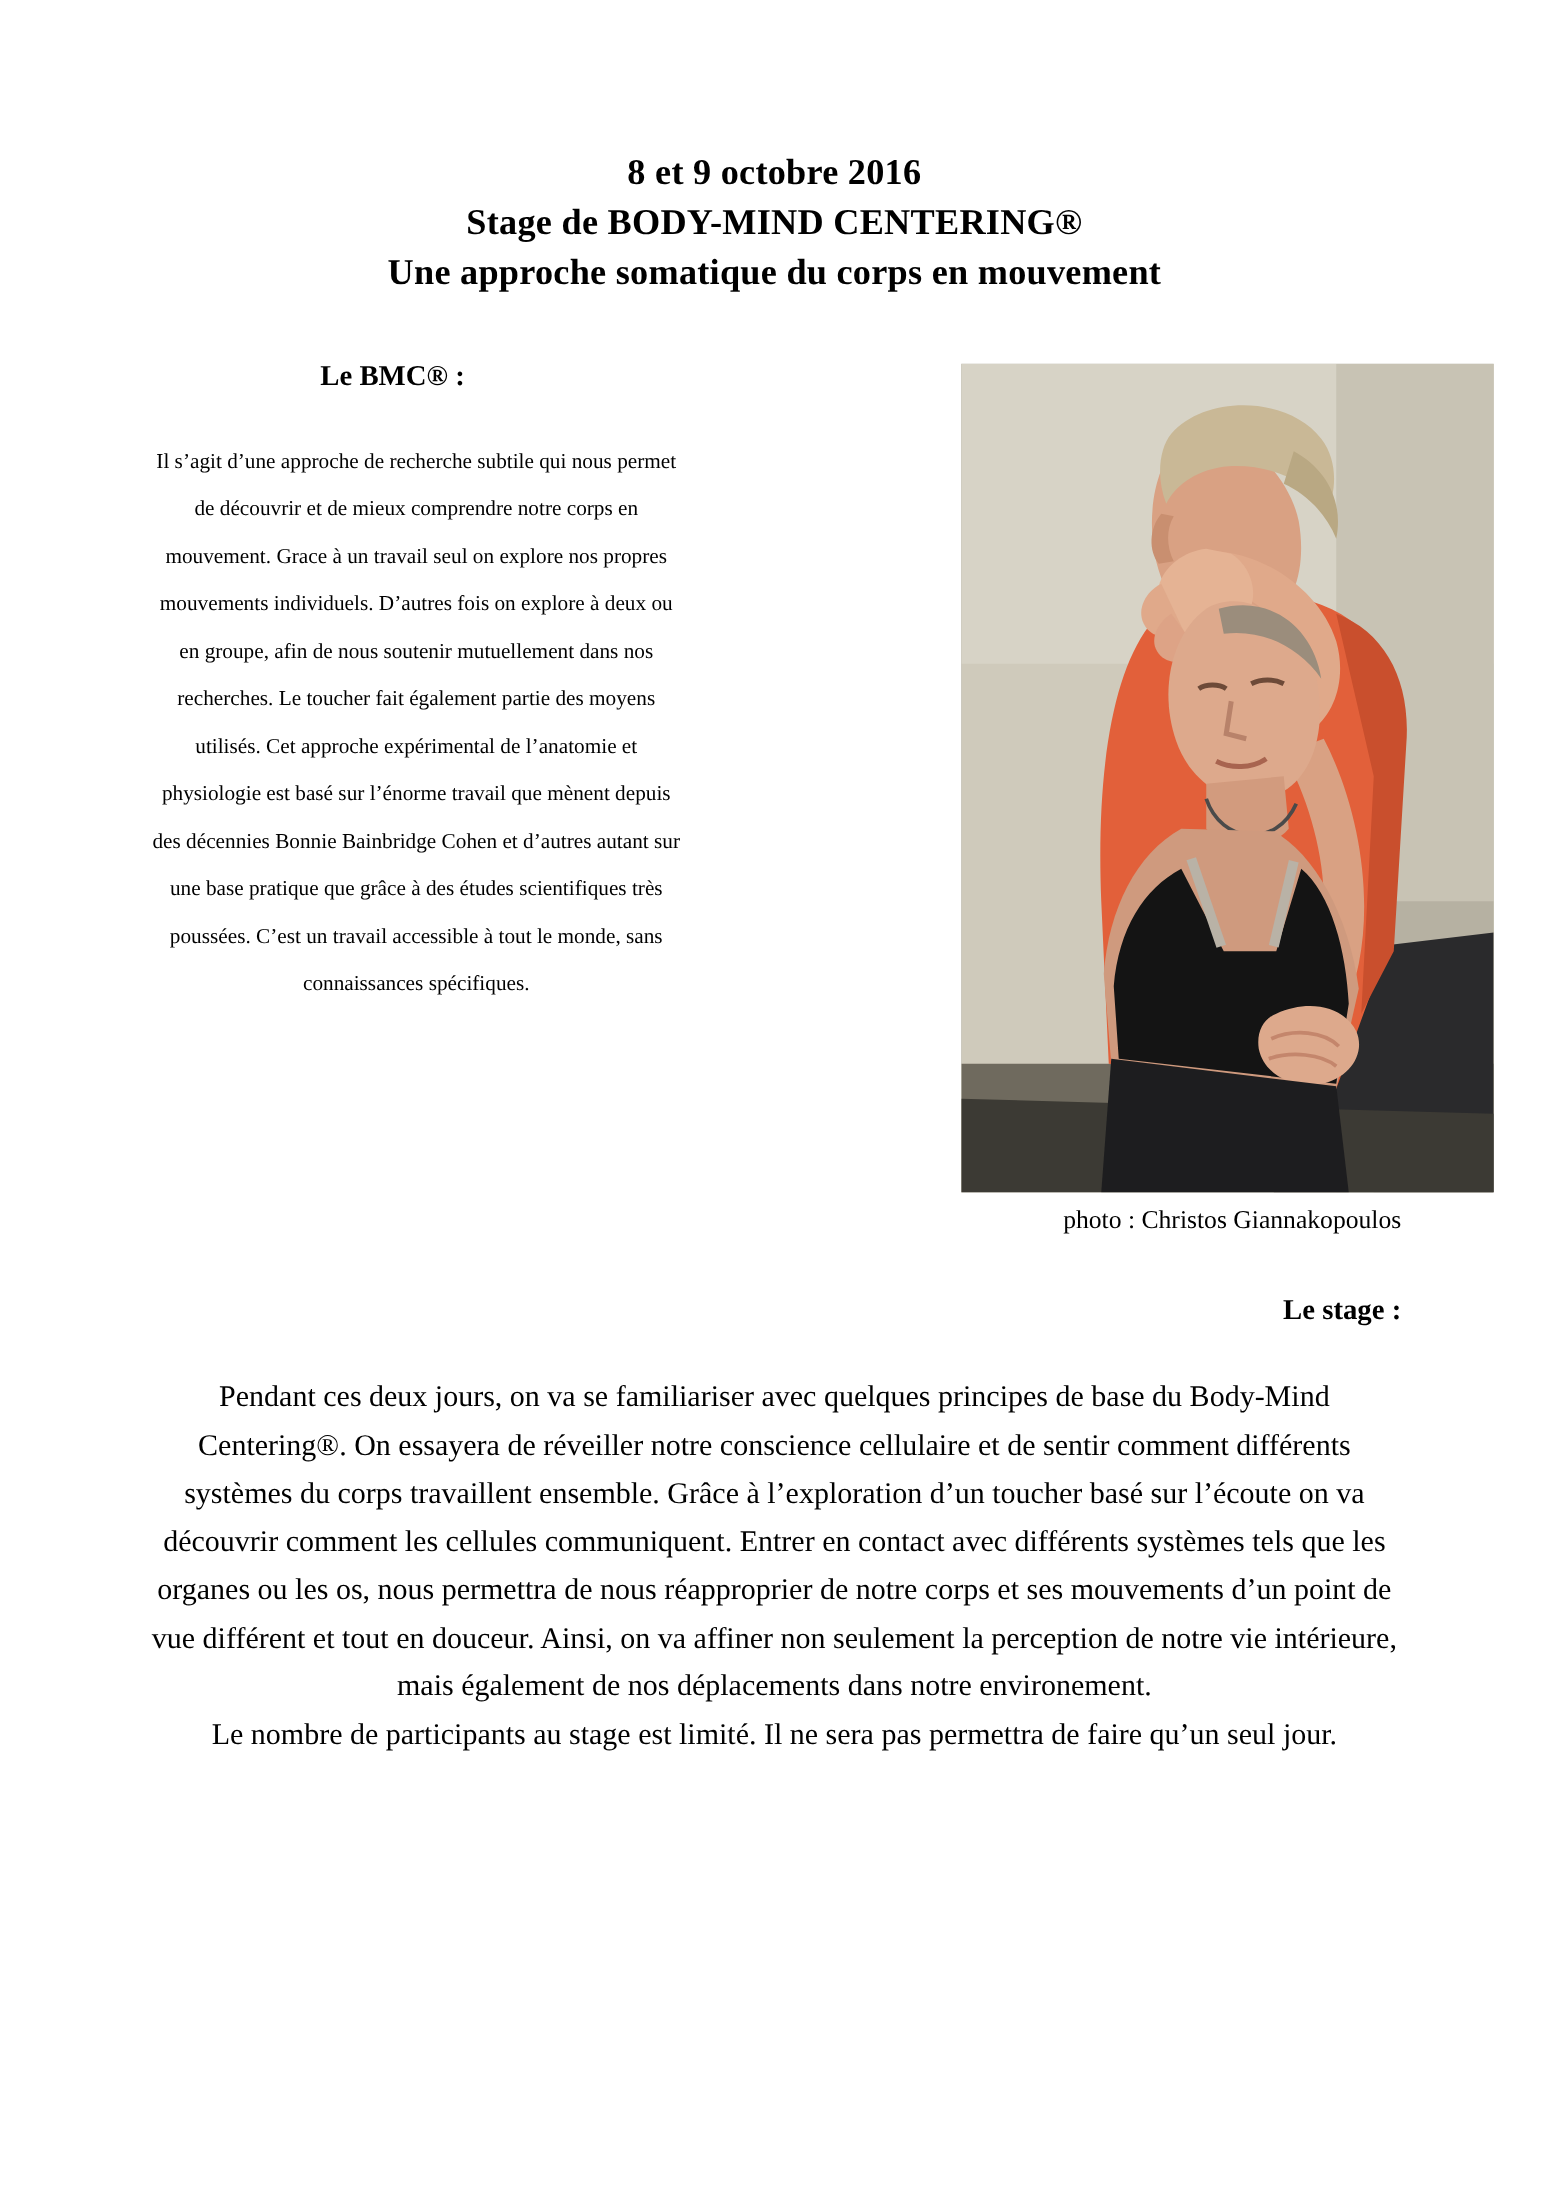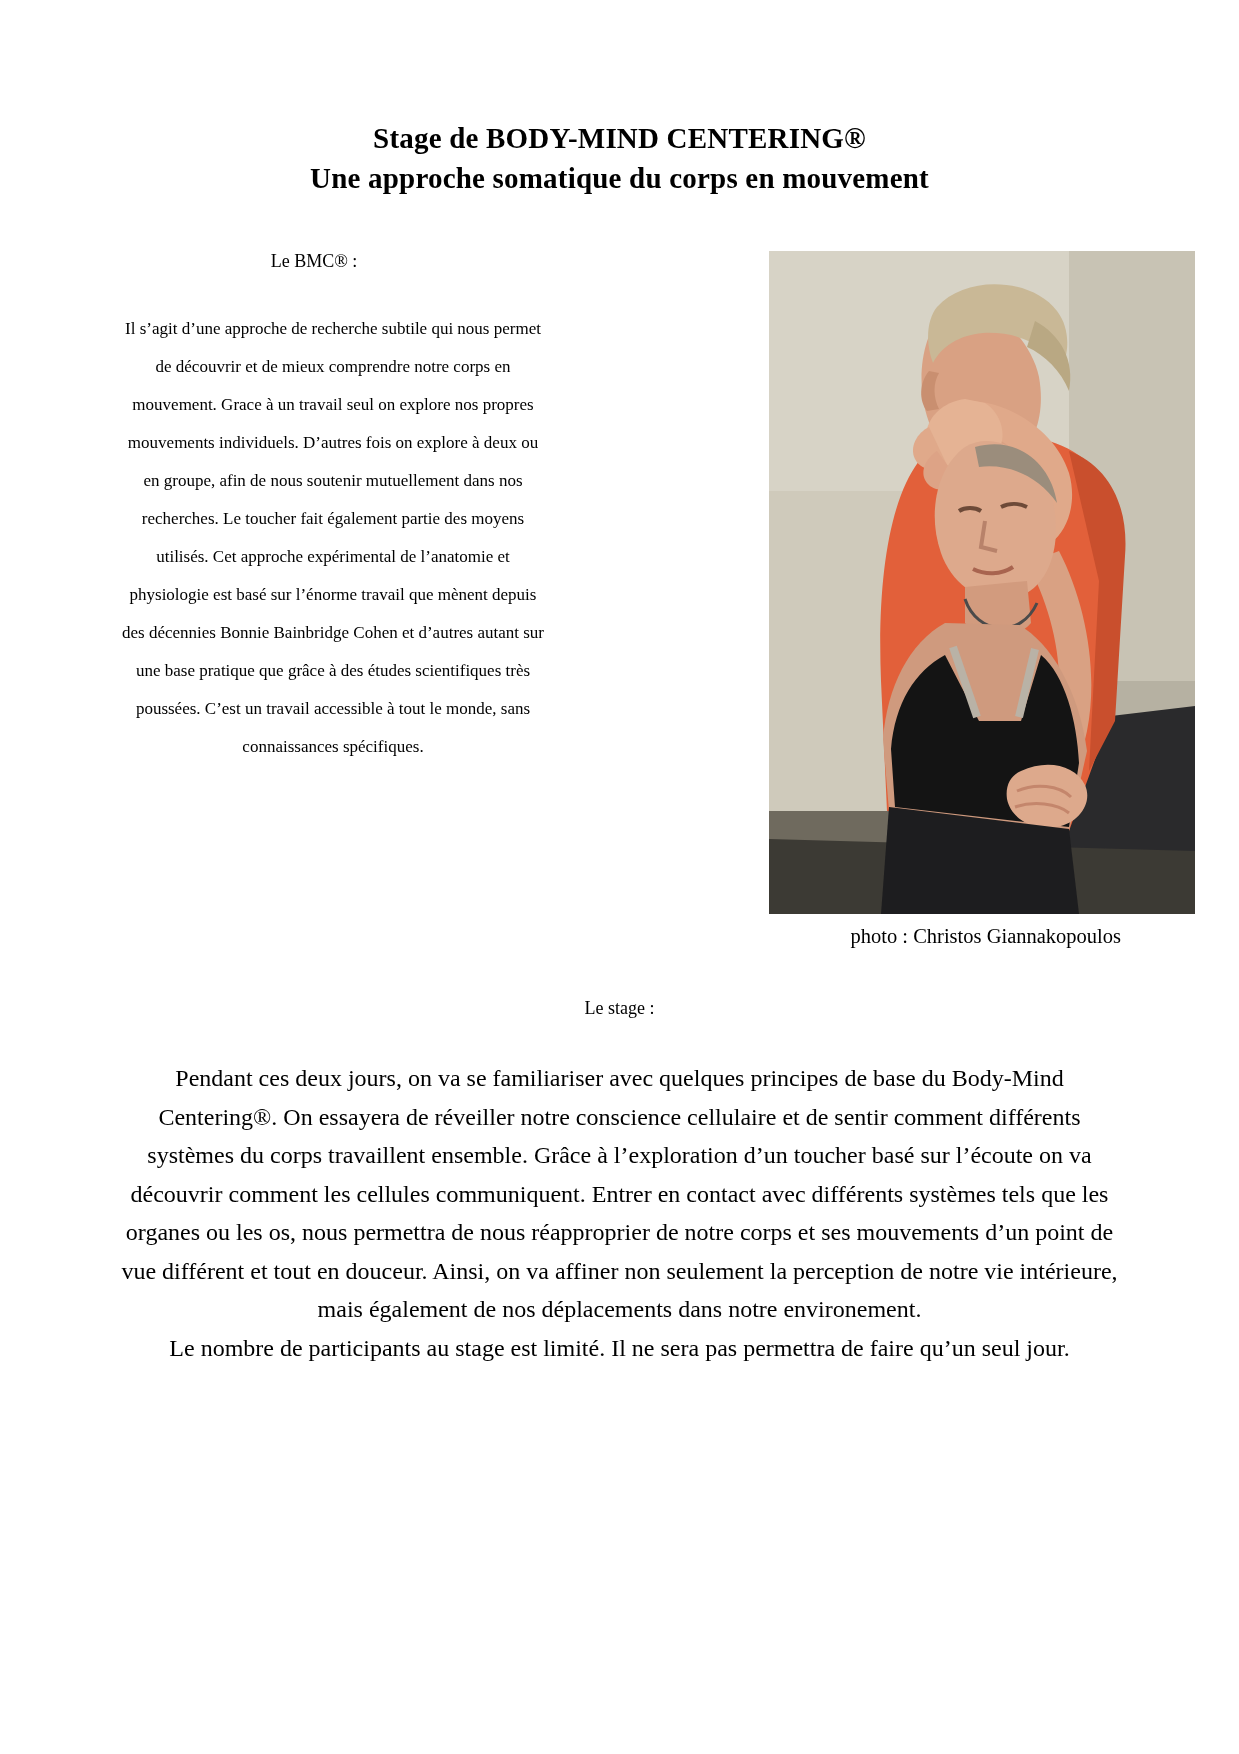--- a/index.html
+++ b/index.html
@@ -40,22 +40,22 @@
     margin-top: 48px;
     padding: 0 118px 0 118px;
     box-sizing: border-box;
   }
   .left-col {
     width: 430px;
     float: left;
   }
   .section-head {
     text-align: center;
-    font-weight: normal;
-    font-size: 18px;
+    font-weight: bold;
+    font-size: 23px;
     line-height: 30px;
     margin: 0 0 34px 0;
   }
   .left-col .section-head {
     text-align: center;
     padding-right: 38px;
   }
   .body-text {
     text-align: center;
     font-size: 17px;
@@ -88,35 +88,37 @@
   }
   .clear { clear: both; }
   
   .lower {
     padding: 0 118px;
     box-sizing: border-box;
     margin-top: 44px;
   }
   .lower .section-head {
     margin-bottom: 36px;
+    text-align: right;
   }
   .lower .body-text {
     font-size: 24px;
     line-height: 38.5px;
   }
   .lower .body-text + .body-text {
     margin-top: 0;
   }
 </style>
 </head>
 <body>
 
 <div class="page">
 
   <h1 class="doc-title">
+    <span class="line">8 et 9 octobre 2016</span>
     <span class="line">Stage de BODY-MIND CENTERING®</span>
     <span class="line">Une approche somatique du corps en mouvement</span>
   </h1>
 
   <div class="columns">
 
     <div class="photo-wrap">
       <div class="photo">
         <svg viewBox="0 0 426 663" preserveAspectRatio="none" aria-hidden="true">
 

